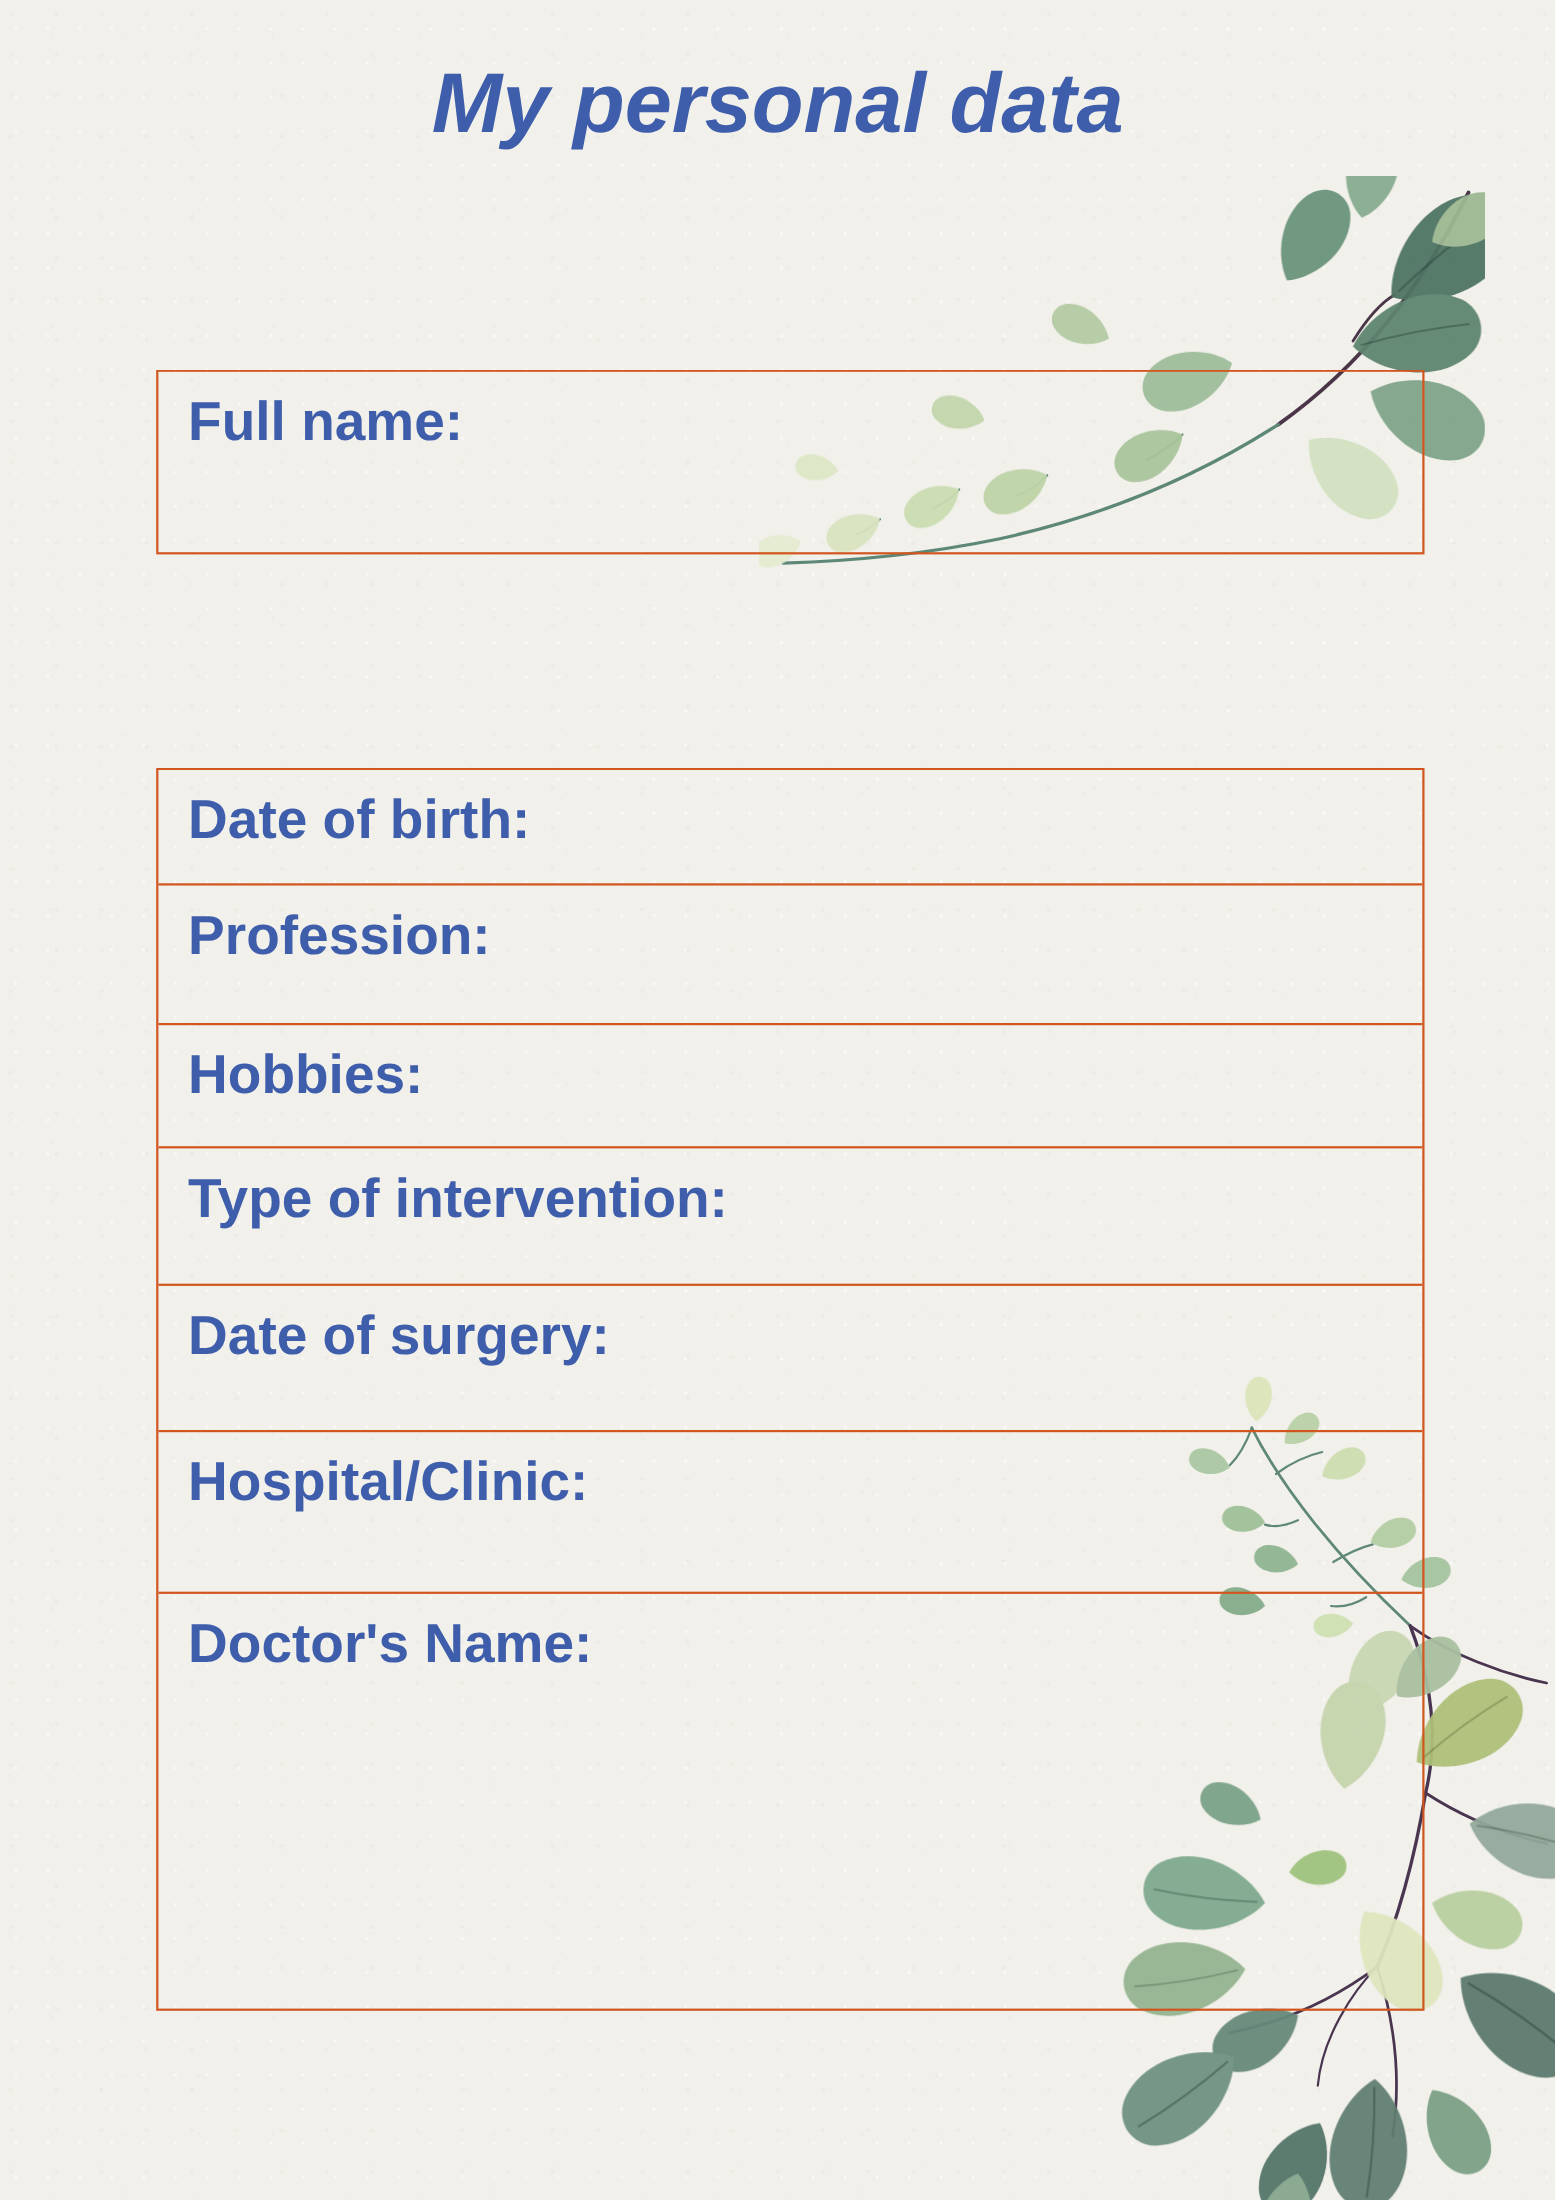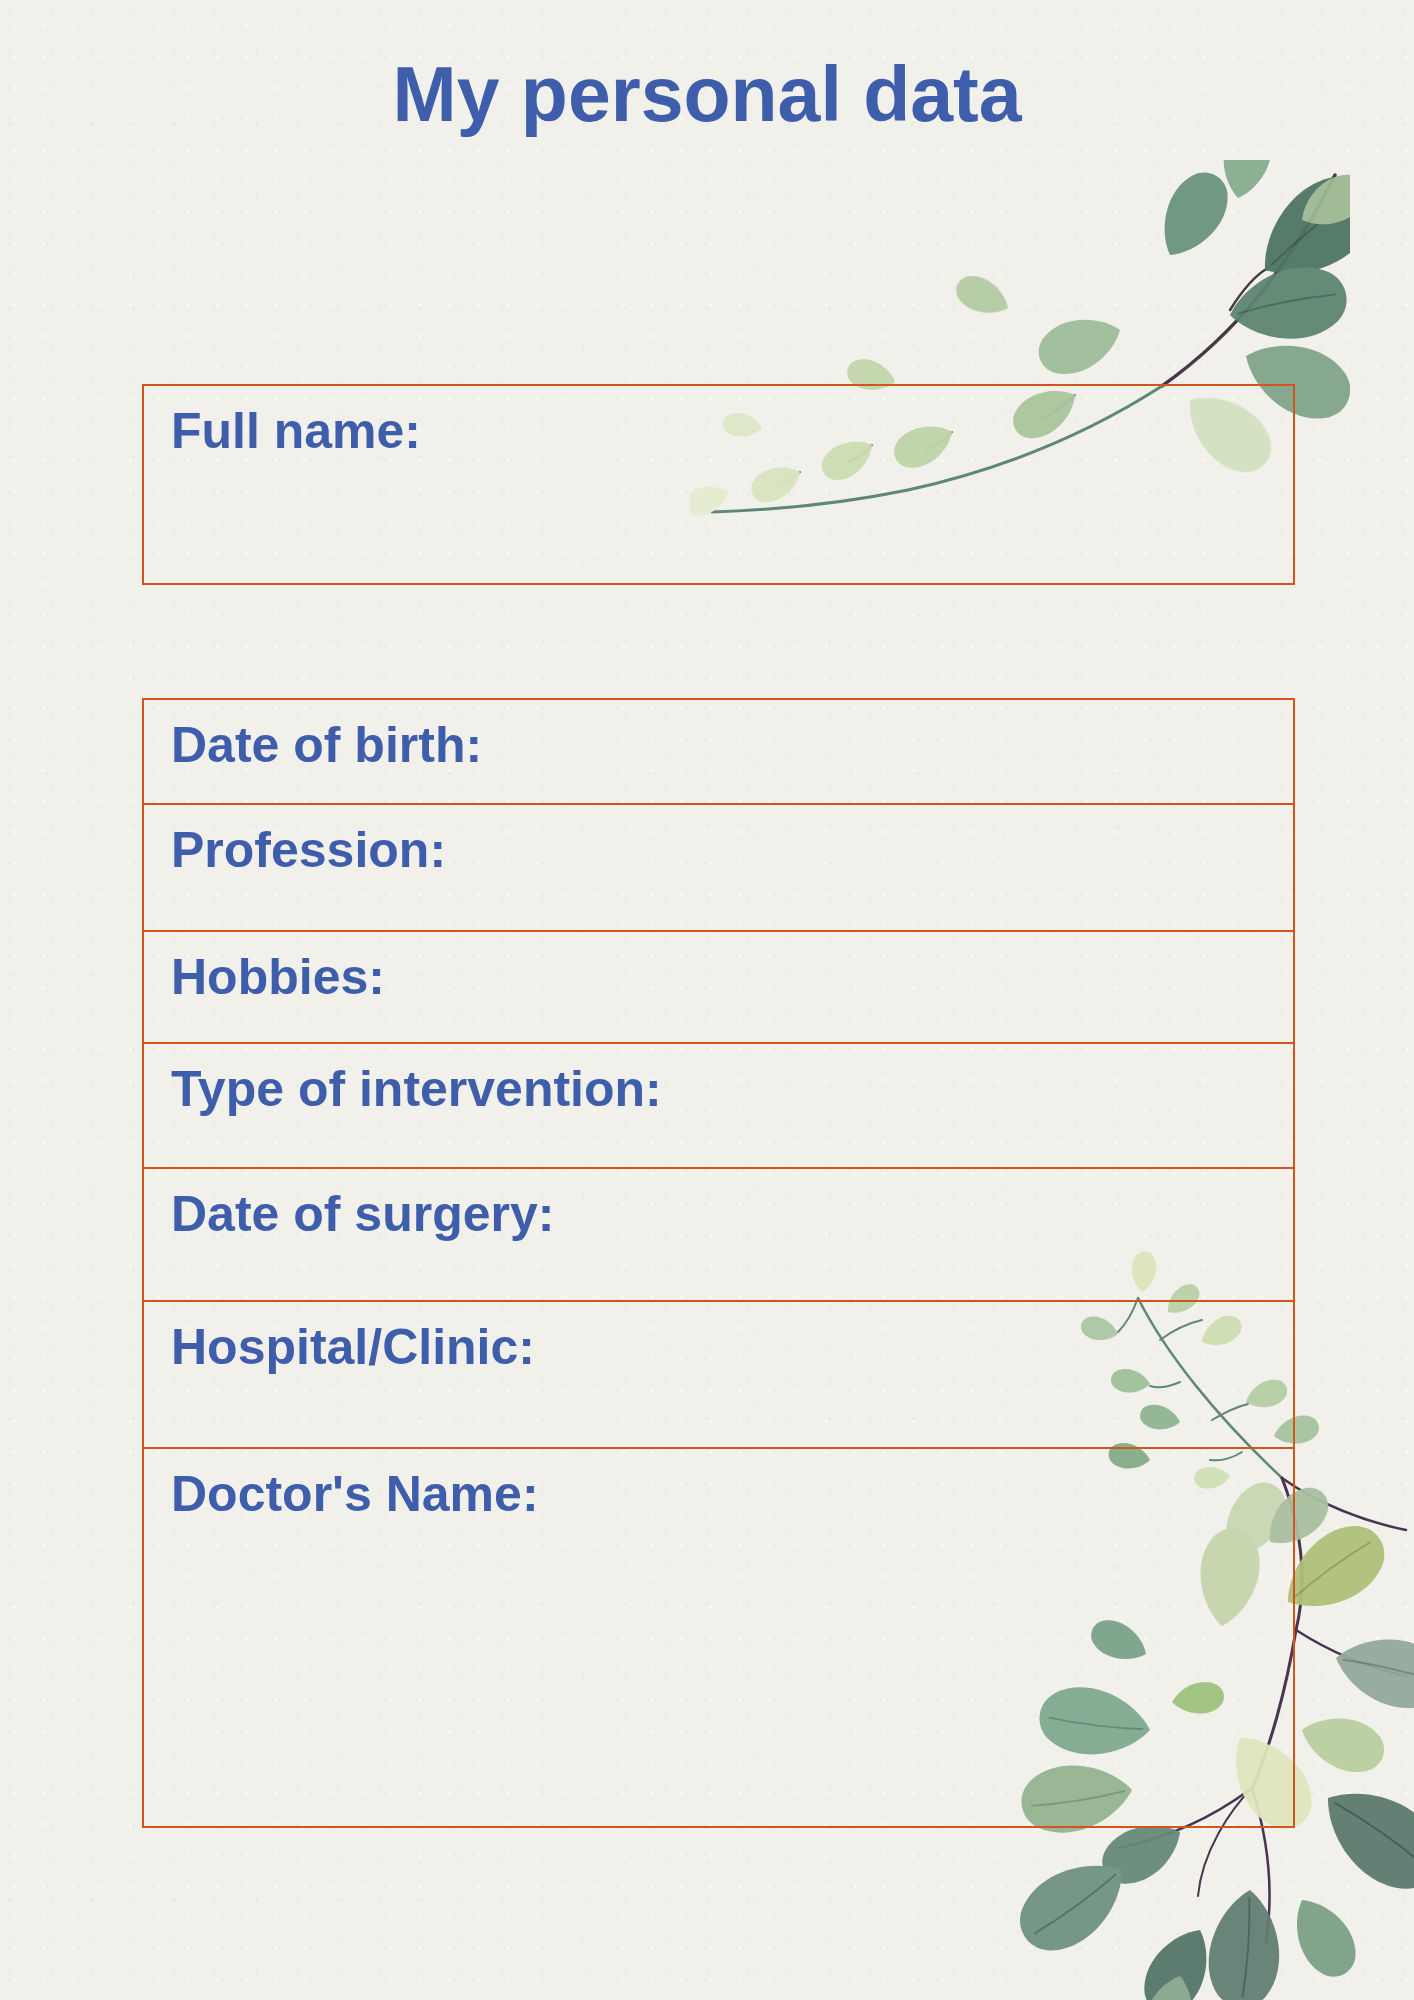--- a/index.html
+++ b/index.html
@@ -14,30 +14,30 @@
     background-image:
       radial-gradient(circle at 25% 35%, rgba(110,110,100,.045) 0 1.5px, transparent 2px),
       radial-gradient(circle at 70% 60%, rgba(110,110,100,.035) 0 1px, transparent 1.6px),
       radial-gradient(circle at 50% 85%, rgba(255,255,255,.55) 0 1.2px, transparent 1.8px),
       radial-gradient(circle at 10% 75%, rgba(120,120,105,.03) 0 1px, transparent 1.5px);
     background-size:41px 37px,67px 53px,29px 31px,83px 71px;
   }
   .title{
     position:absolute;top:50px;left:0;width:100%;margin:0;
     text-align:center;font-size:77px;font-weight:bold;color:#3e5dab;
-    letter-spacing:0;z-index:4;
+    letter-spacing:0;z-index:4;font-style:italic;
   }
   .deco{position:absolute;z-index:1;}
   .deco-top{left:690px;top:160px;width:660px;height:365px;}
   .deco-bottom{left:850px;top:990px;width:564px;height:1010px;}
   .fieldbox,.table{
     position:absolute;left:142px;width:1153px;box-sizing:border-box;
     border:2px solid #d2551e;background:transparent;z-index:2;
   }
-  .fieldbox{top:336px;height:201px;margin-top:48px;}
+  .fieldbox{top:336px;height:168px;}
   .table{top:698px;height:1130px;display:flex;flex-direction:column;}
   .row{
     box-sizing:border-box;border-bottom:2px solid #d2551e;
     padding:16px 20px 0 27px;background:transparent;
   }
   .row:last-child{border-bottom:none;flex:1;}
   .r1{height:105px;} .r2{height:127px;} .r3{height:112px;} .r4{height:125px;}
   .r5{height:133px;} .r6{height:147px;} .r7{height:122px;}
   .fieldbox{padding:16px 20px 0 27px;}
   .flabel{

